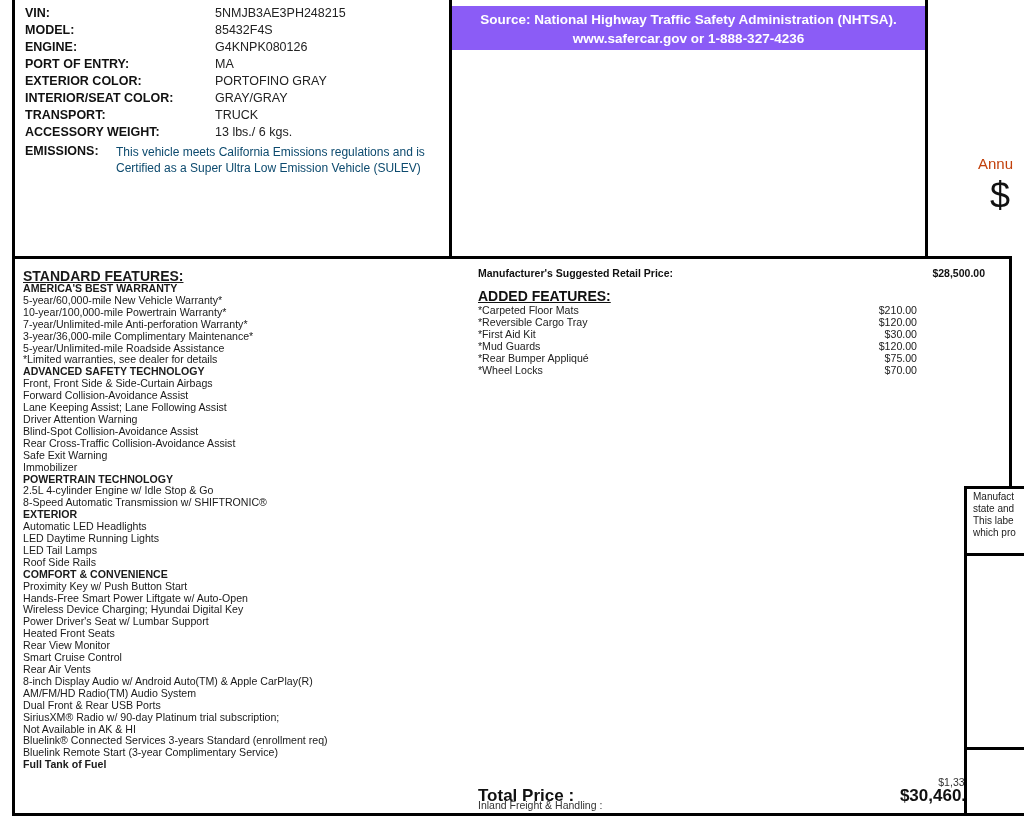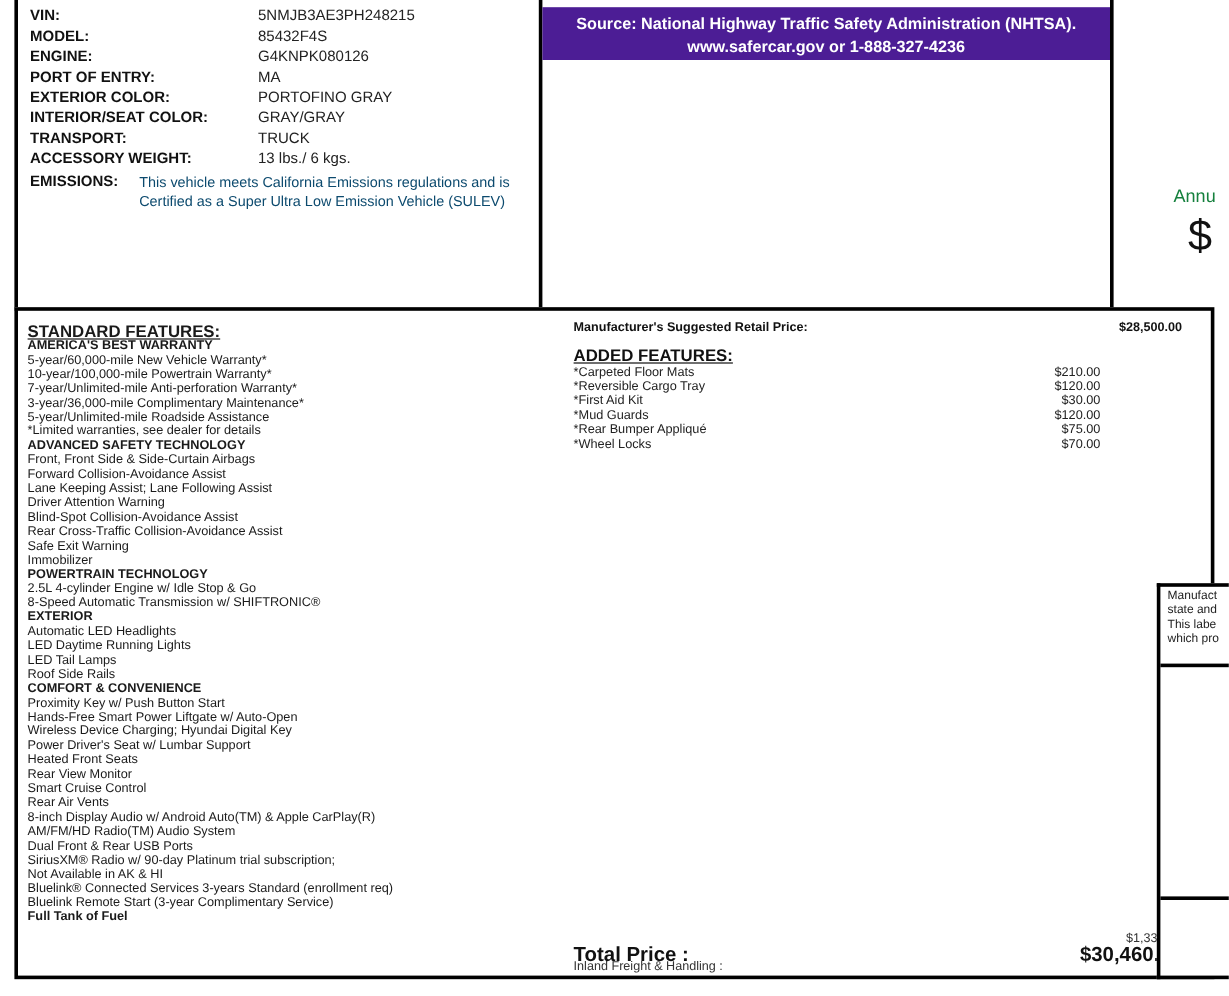--- a/index.html
+++ b/index.html
@@ -11,21 +11,21 @@
   
   #vehicle-box { left:12px; top:-3px; width:441px; height:262px; border-top:none; }
   .info-row { position:absolute; left:10px; font-size:12.5px; line-height:17px; }
   .info-label { position:absolute; left:0; font-weight:bold; white-space:nowrap; }
   .info-value { position:absolute; left:190px; white-space:nowrap; color:#222; }
   .emis-label { font-weight:bold; position:absolute; left:10px; top:147px; font-size:12.5px;text-align:right; }
   .emis-text { position:absolute; left:101px; top:147px; font-size:12px; line-height:16px; width:330px; color:#0c4a6e; }
 
   
   #nhtsa-box { left:449px; top:-3px; width:479px; height:262px; border-top:none; }
-  #nhtsa-banner { position:absolute; left:0; right:0; top:9px; height:44px; background:#4c1d95; color:#fff;
+  #nhtsa-banner { position:absolute; left:0; right:0; top:9px; height:44px; background:#8b5cf6; color:#fff;
                   font-weight:bold; font-size:13.5px; text-align:center; line-height:19px; padding-top:4px; box-sizing:border-box; }
 
   
   #main-box { left:12px; top:256px; width:1000px; height:560px; }
   #std { position:absolute; left:8px; top:10px; width:450px; font-size:10.6px; line-height:11.9px; color:#1a1a1a; }
   #std .title { font-size:14px; font-weight:bold; text-decoration:underline; line-height:14px; }
   #std .cat { font-weight:bold; }
   #std .item { white-space:nowrap; }
 
   #msrp-label { left:463px; top:8px; font-size:10.5px; font-weight:bold; }
@@ -33,21 +33,21 @@
   #added-title { left:463px; top:29px; font-size:14px; font-weight:bold; text-decoration:underline; }
   #added-list { position:absolute; left:463px; top:46px; width:439px; font-size:10.6px; line-height:11.9px; color:#222; }
   .added-row { display:flex; justify-content:space-between;gap:30px; }
 
   #freight-label { left:463px; top:517px; font-size:10.5px; color:#333;margin-top:23px; }
   #freight-value { right:24px; top:517px; font-size:10.5px; color:#333; }
   #total-label { left:463px; top:527px; font-size:17px; font-weight:bold; }
   #total-value { right:24px; top:527px; font-size:17px; font-weight:bold; }
 
   
-  #annual-label { left:978px; top:155px; font-size:15px; color:#15803d; }
+  #annual-label { left:978px; top:155px; font-size:15px; color:#c2410c; }
   #annual-dollar { left:990px; top:175px; font-size:36px; color:#111; }
   #mfr-box { left:964px; top:486px; width:80px; height:330px; border-right:none; }
   #mfr-text { position:absolute; left:6px; top:2px; font-size:10px; line-height:12px; color:#222; white-space:nowrap; }
   #mfr-div1 { position:absolute; left:0; right:0; top:64px; border-top:3px solid #000; }
   #mfr-div2 { position:absolute; left:0; right:0; top:258px; border-top:3px solid #000; }
 </style>
 </head>
 <body>
 
 <div class="box" id="vehicle-box">

